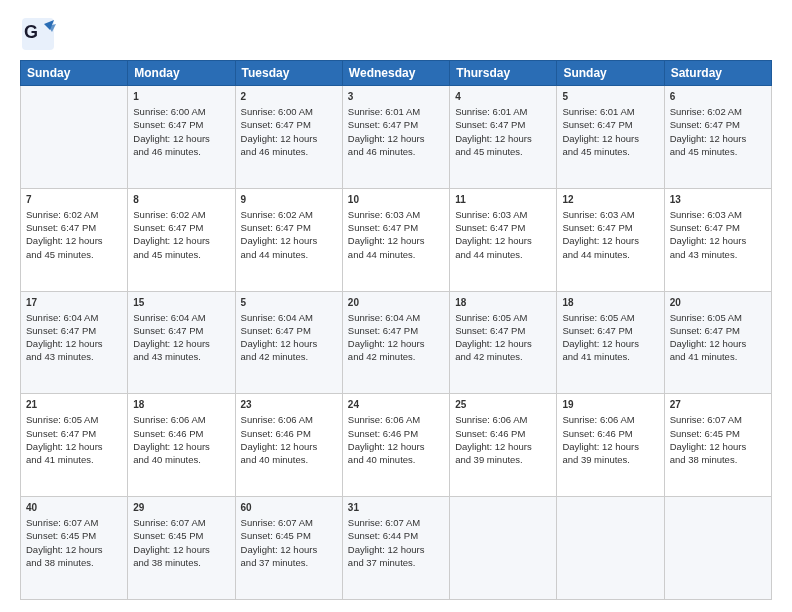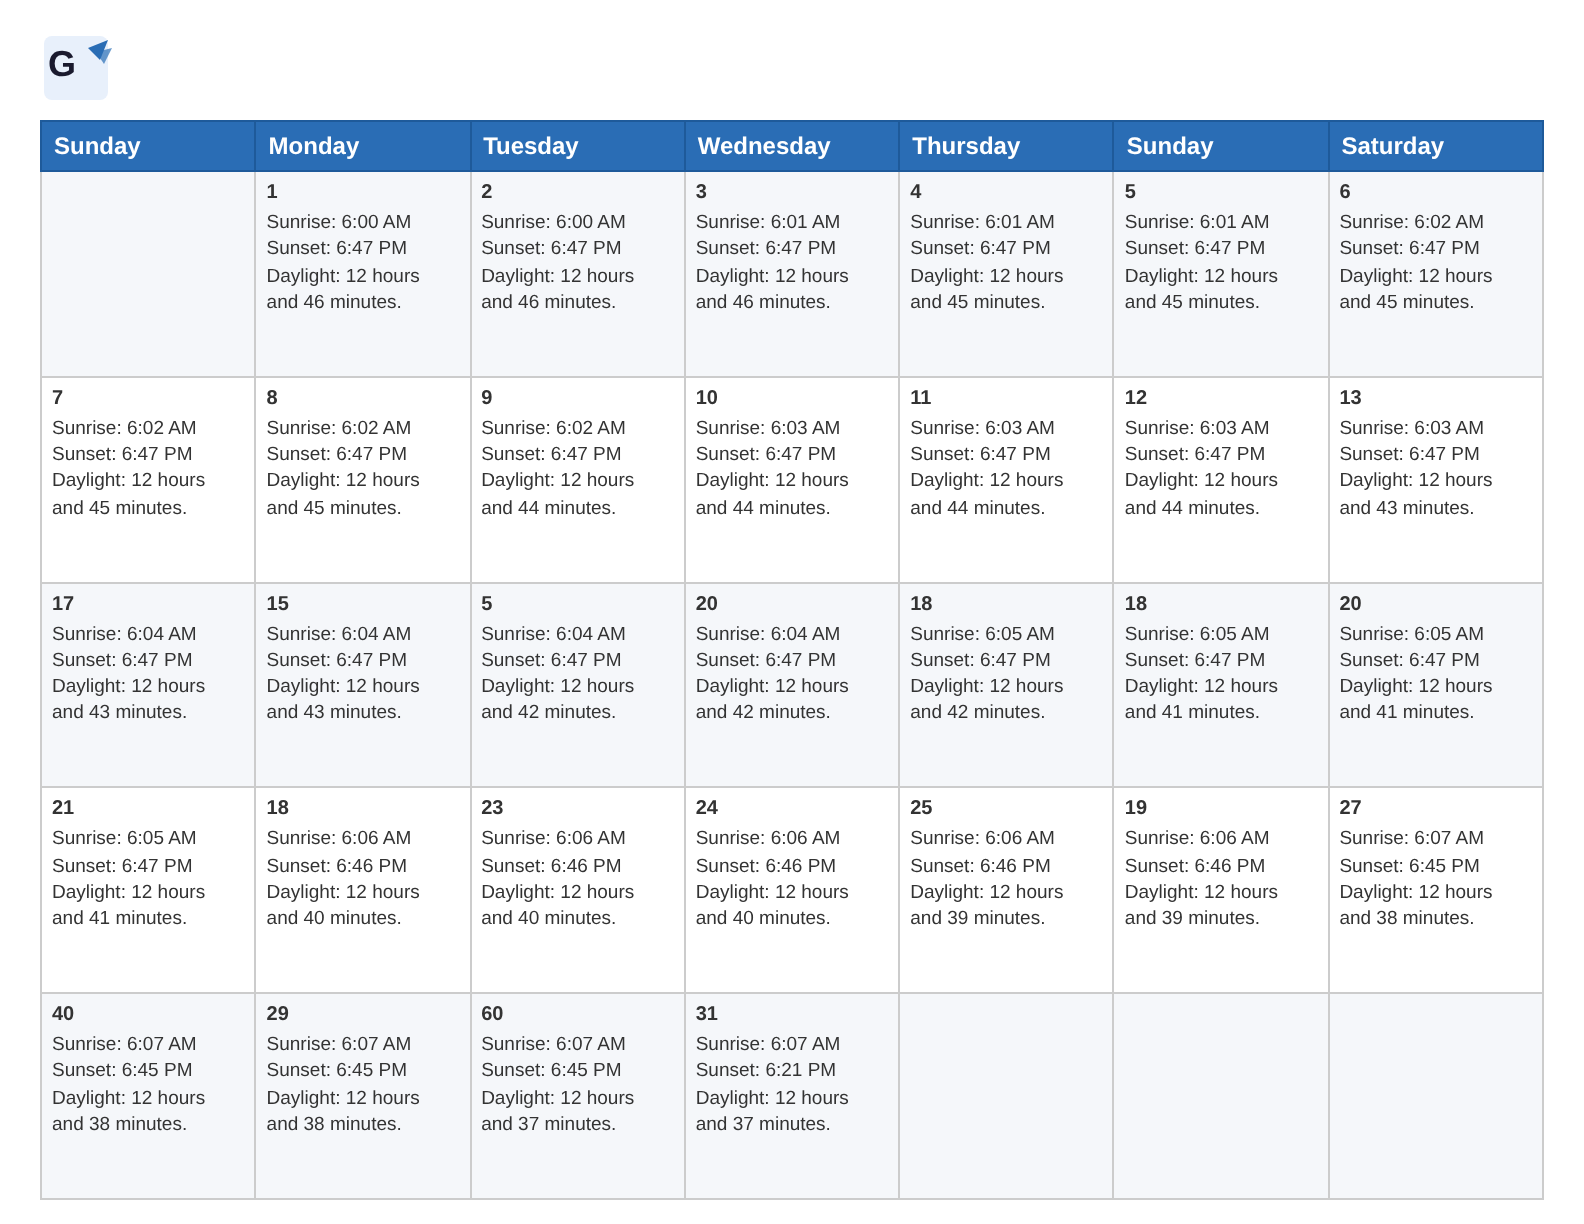--- a/index.html
+++ b/index.html
@@ -343,21 +343,21 @@
           <td>
             <span class="day-num">60</span>
             <span style="display: block;">Sunrise: 6:07 AM</span>
             <span style="display: block;">Sunset: 6:45 PM</span>
             <span style="display: block;">Daylight: 12 hours</span>
             <span style="display: block;">and 37 minutes.</span>
           </td>
           <td>
             <span class="day-num">31</span>
             <span style="display: block;">Sunrise: 6:07 AM</span>
-            <span style="display: block;">Sunset: 6:21 PM</span>
+            <span style="display: block;">Sunset: 6:44 PM</span>
             <span style="display: block;">Daylight: 12 hours</span>
             <span style="display: block;">and 37 minutes.</span>
           </td>
           <td></td>
           <td></td>
           <td></td>
         </tr>
       </tbody>
   </table>
 </div>

